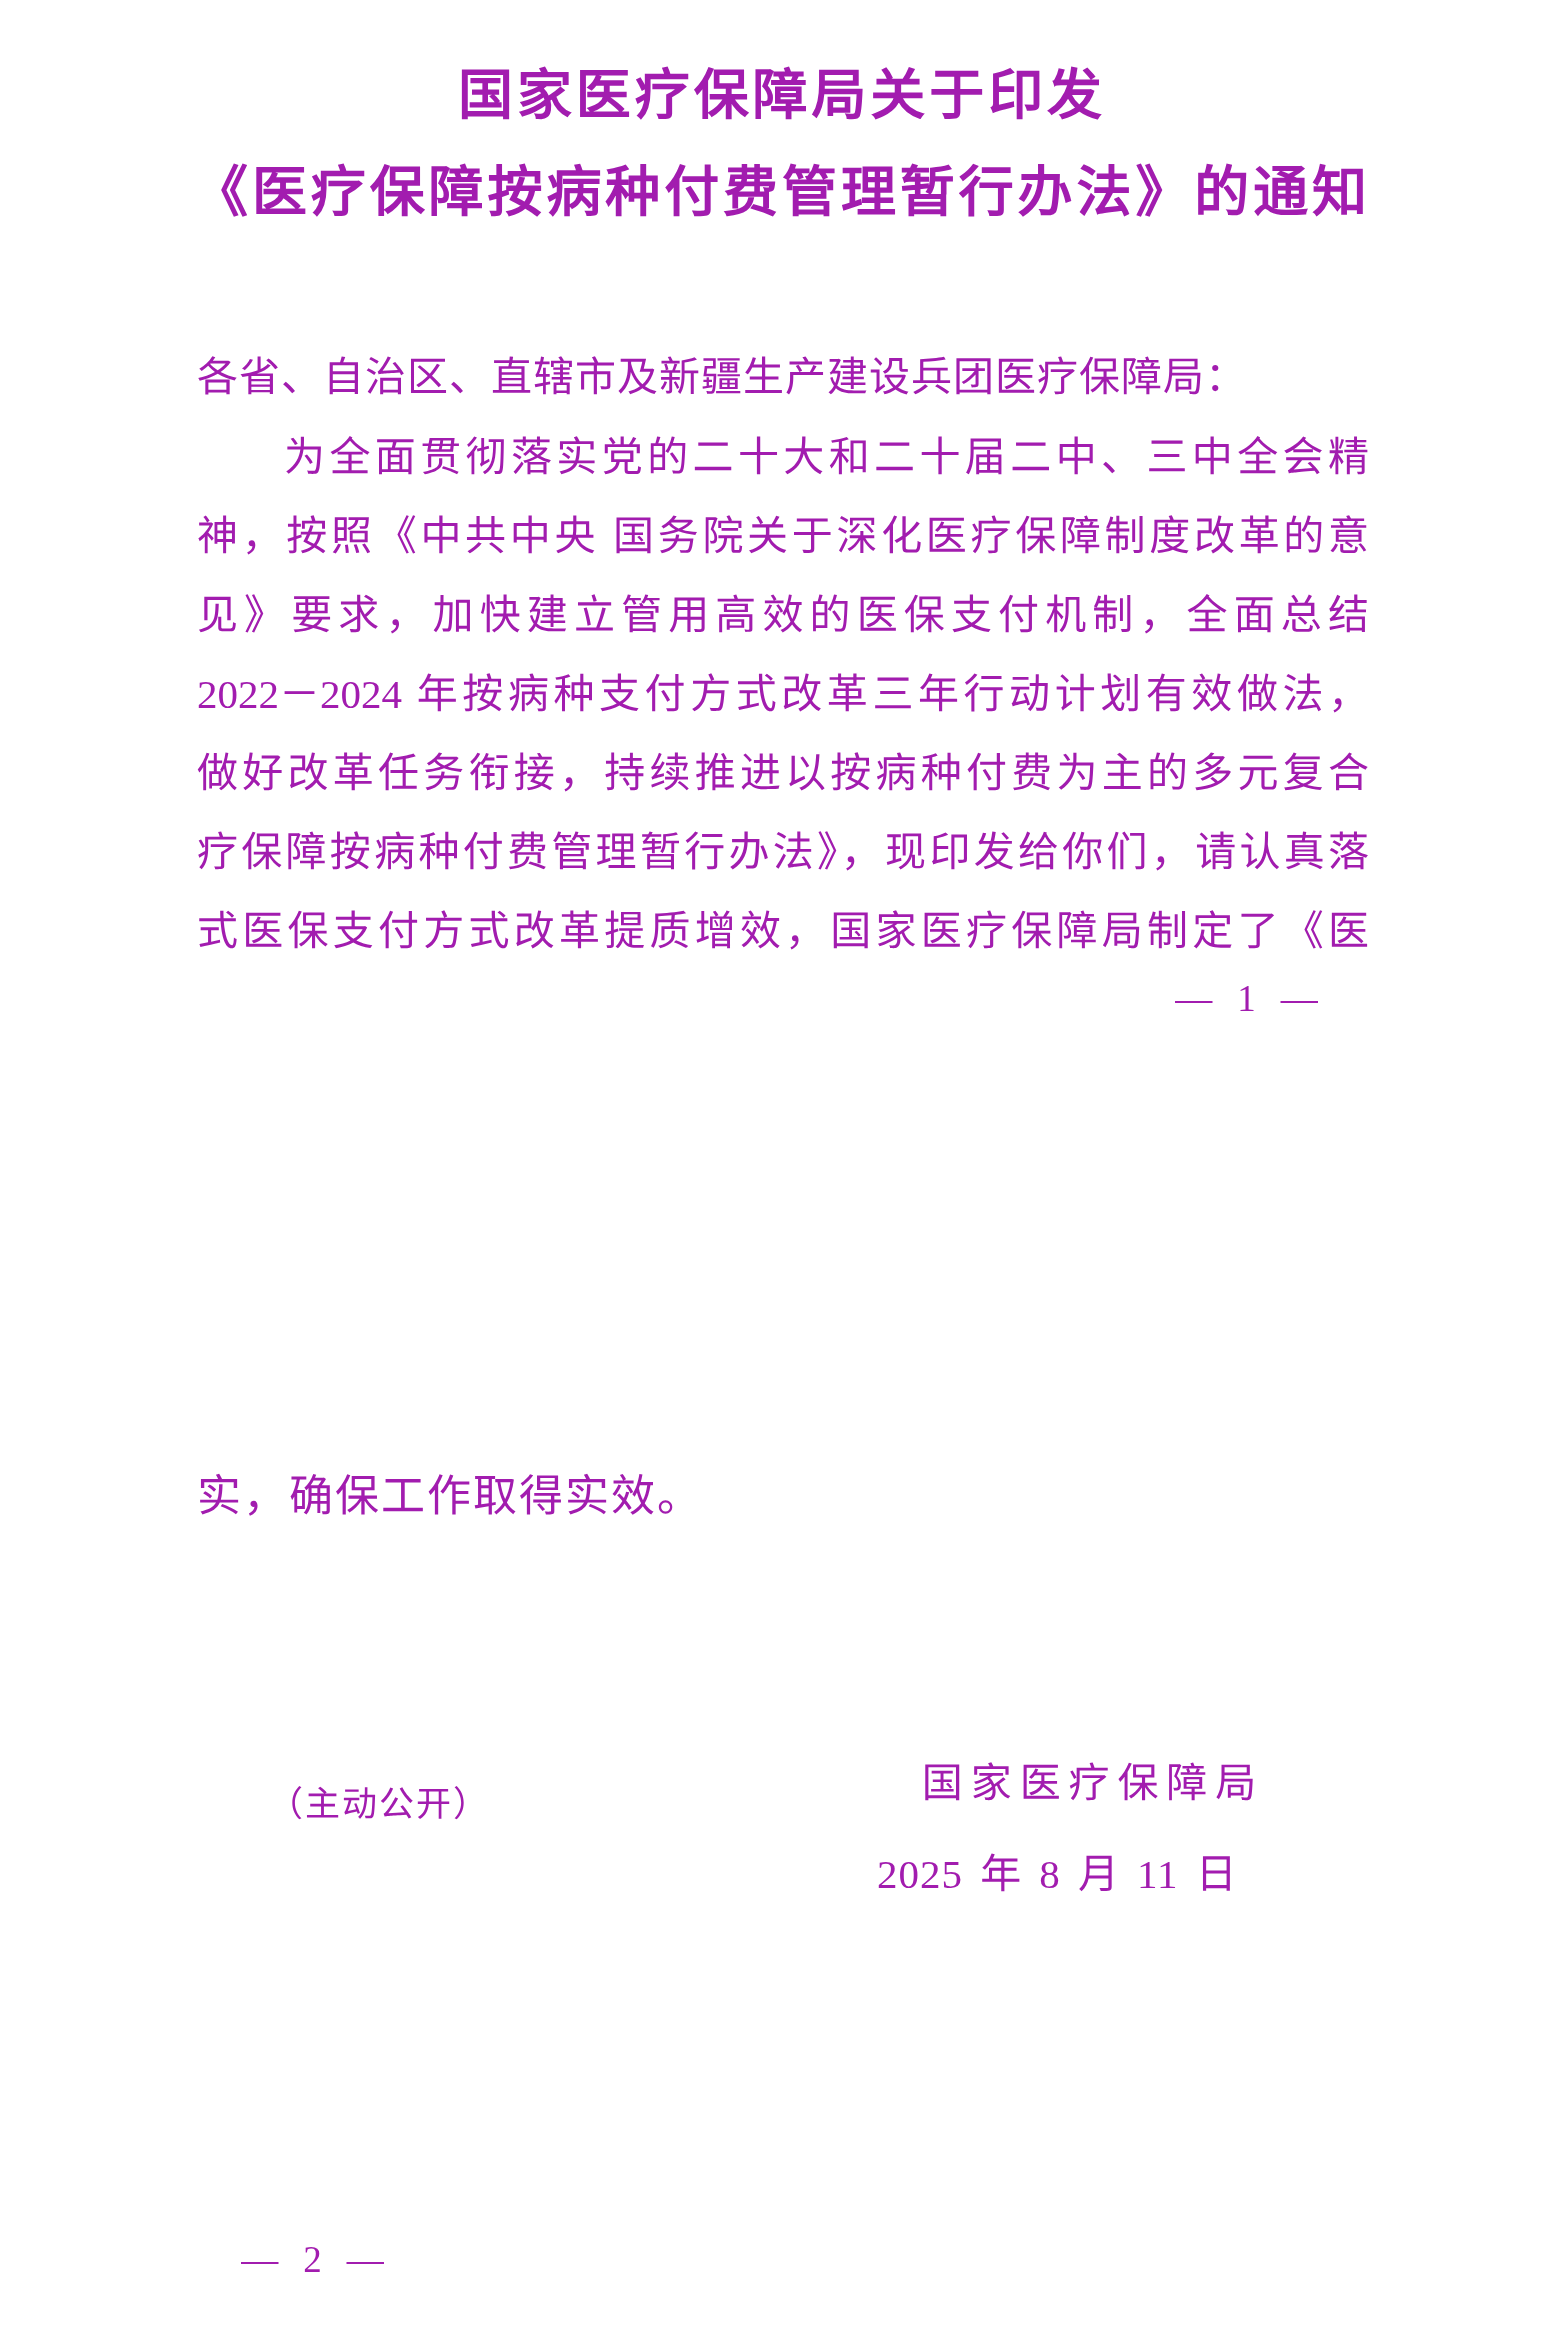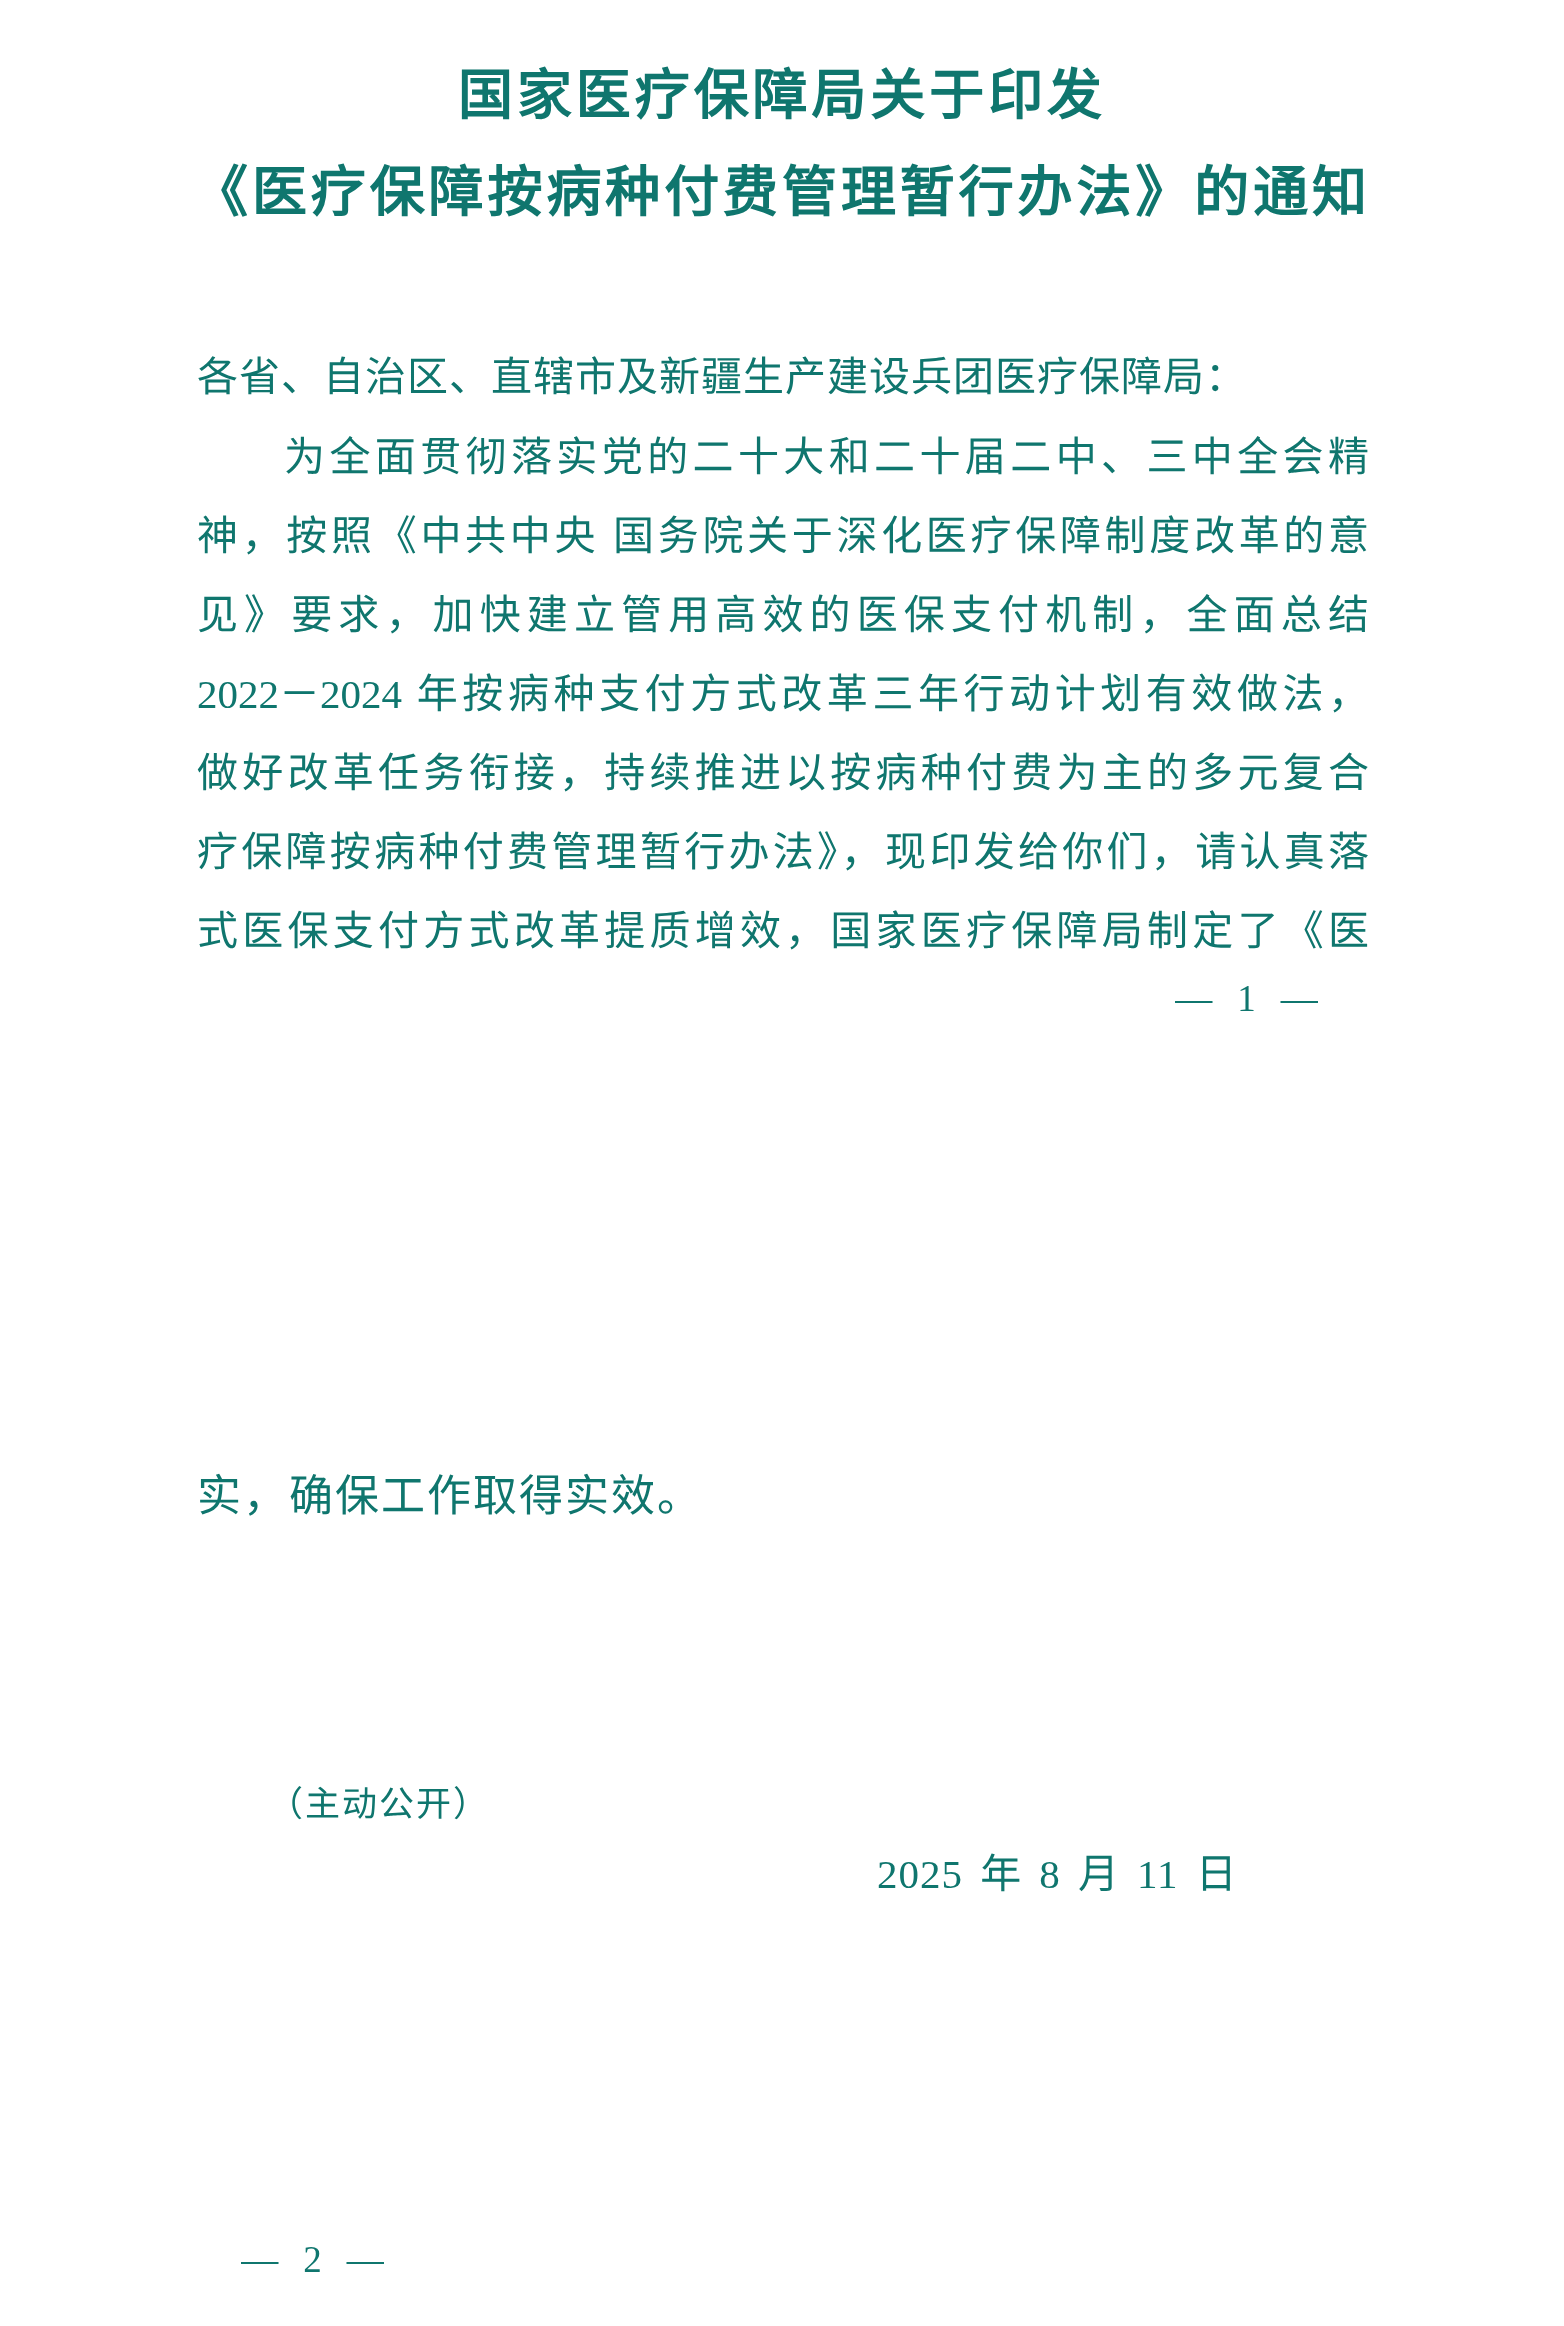--- a/index.html
+++ b/index.html
@@ -5,21 +5,21 @@
   html, body {
     margin: 0;
     padding: 0;
     background: #ffffff;
   }
   .page {
     position: relative;
     width: 1564px;
     height: 2273px;
     background: #ffffff;
-    color: #0f766e;
+    color: #a21caf;
     font-family: "Liberation Serif", serif;
     overflow: hidden;
   }
   .title {
     position: absolute;
     left: 0;
     width: 100%;
     text-align: center;
     font-weight: bold;
     font-size: 55px;
@@ -124,20 +124,21 @@
     <div class="bline">2022－2024 年按病种支付方式改革三年行动计划有效做法，</div>
     <div class="bline">做好改革任务衔接，持续推进以按病种付费为主的多元复合</div>
     <div class="bline">疗保障按病种付费管理暂行办法》，现印发给你们，请认真落</div>
     <div class="bline">式医保支付方式改革提质增效，国家医疗保障局制定了《医</div>
   </div>
 
   <div class="pagenum p1">— 1 —</div>
 
   <div class="closing">实，确保工作取得实效。</div>
 
+  <div class="signature">国家医疗保障局</div>
 
   <div class="issue-date">2025 年 8 月 11 日</div>
 
   <div class="disclosure">（主动公开）</div>
 
   <div class="pagenum p2">— 2 —</div>
 
 </div>
 
 

